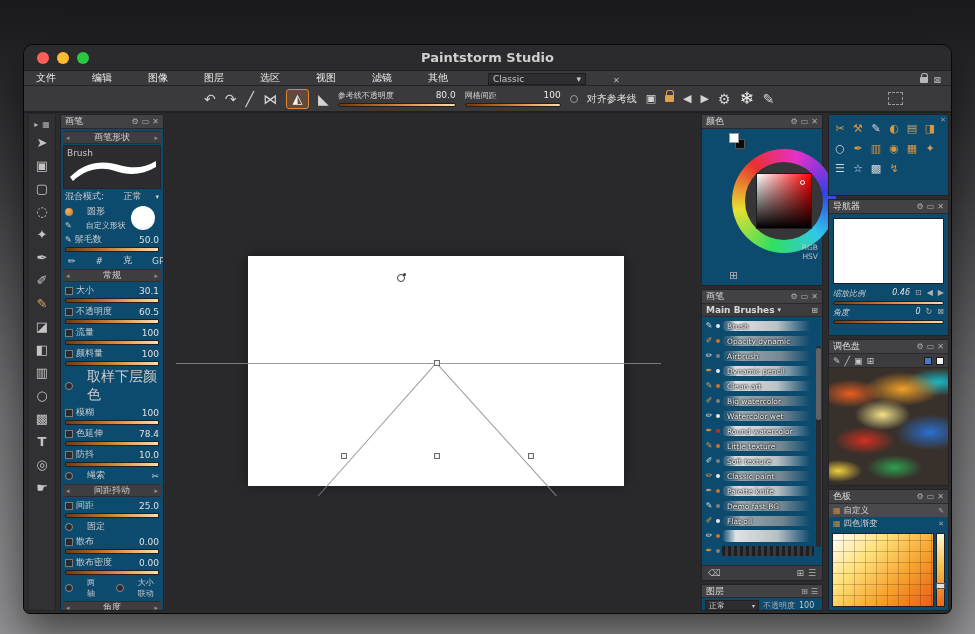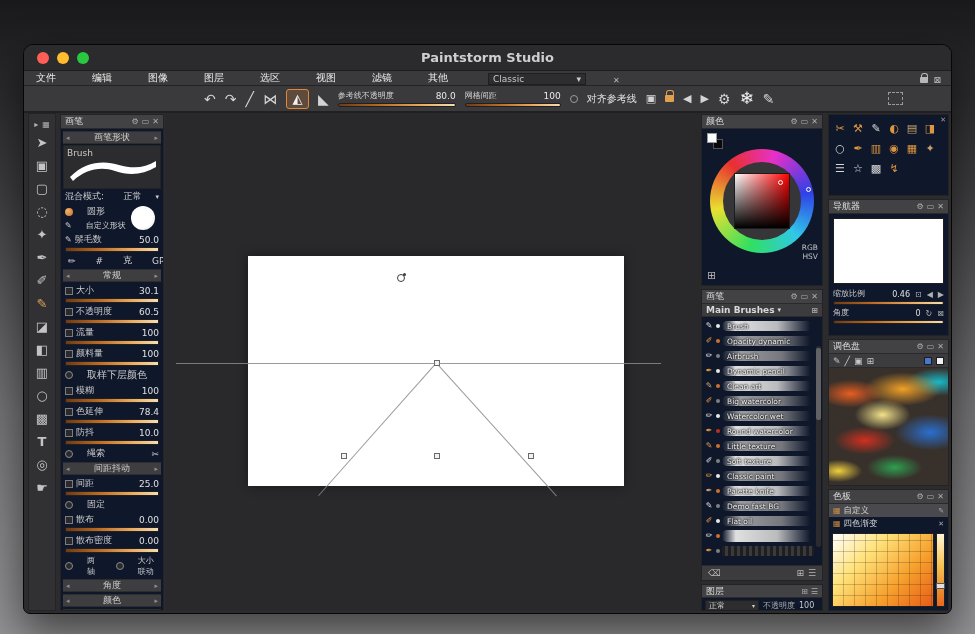--- a/index.html
+++ b/index.html
@@ -33,38 +33,38 @@
     border:1px solid #b8b8b8;border-bottom:none;border-radius:3px 3px 0 0;}
   
   .toolbar{height:27px;background:#3a3a3c;border-bottom:2px solid #202022;display:flex;align-items:center;
     gap:9px;padding-left:180px;}
   .tb-ic{font-size:14px;color:#d4d4d4;line-height:1;}
   .tb-ic.big{font-size:17px;color:#f0f0f0;}
   .tb-active{width:23px;height:20px;border:1px solid #e0883a;background:rgba(224,136,58,.22);
     border-radius:3px;display:flex;align-items:center;justify-content:center;font-size:13px;color:#f4f4f4;}
   .tb-slider{width:118px;}
   .tb-slider.s2{width:96px;}
-  .tbs-top{display:flex;align-items:center;font-size:8px;color:#d2d2d2;}
+  .tbs-top{display:flex;align-items:flex-start;font-size:8px;color:#d2d2d2;}
   .tbs-top .val{margin-left:auto;font-size:9px;color:#e8e8e8;}
   .grad-bar{height:4px;margin-top:2px;border-radius:2px;
     background:linear-gradient(90deg,#6e3a14 0%,#b96a24 35%,#e8a85e 70%,#f7ddb0 100%);
     border:1px solid #202022;}
   .ring-toggle{width:8px;height:8px;border:1px solid #9a9a9a;border-radius:50%;}
   .snap-label{font-size:10px;color:#e2e2e2;}
   .lock-o{width:9px;height:7px;background:#e0a050;border-radius:1px;position:relative;display:inline-block;}
   .lock-o::before{content:"";position:absolute;top:-5px;left:1px;width:6px;height:5px;
     border:1.5px solid #e0a050;border-bottom:none;border-radius:3px 3px 0 0;}
   .dashed-box{width:15px;height:13px;border:1px dashed #9a9a9a;margin-left:auto;margin-right:48px;}
   
   .tool-strip{position:absolute;left:4px;top:68px;width:28px;height:498px;background:#313133;
     border:1px solid #242426;display:flex;flex-direction:column;align-items:center;padding-top:3px;}
   .strip-top{display:flex;gap:4px;font-size:8px;color:#b4b4b4;height:14px;align-items:center;}
   .ts-ic{height:23px;display:flex;align-items:center;justify-content:center;font-size:13px;color:#c4c4c4;width:100%;}
   
-  .panel{position:absolute;background:#0f172a;border:1px solid #232325;display:flex;flex-direction:column;}
+  .panel{position:absolute;background:#0c4a6e;border:1px solid #232325;display:flex;flex-direction:column;}
   .p-hd{height:14px;background:#424244;border-bottom:1px solid #2a2a2c;display:flex;align-items:center;
     padding:0 4px;font-size:9px;color:#dedede;flex:none;}
   .p-hd .sp{flex:1;}
   .p-hd .hic{font-size:8px;color:#aeaeae;margin-left:3px;}
   .sec-hd{height:13px;background:#3e3e40;border-top:1px solid #2e2e30;border-bottom:1px solid #2e2e30;
     display:flex;align-items:center;padding:0 3px;font-size:9px;color:#d0d0d0;flex:none;margin:1px 0;}
   .sec-hd .arr{font-size:7px;color:#8e8e90;}
   .sec-hd .tt{flex:1;text-align:center;}
   
   .bp-body{flex:1;display:flex;flex-direction:column;padding:1px 2px;overflow:hidden;}
@@ -85,21 +85,21 @@
   
   .canvas-area{position:absolute;left:141px;top:68px;width:536px;height:498px;background:#29292b;overflow:hidden;}
   .art-canvas{position:absolute;left:83px;top:143px;width:376px;height:230px;background:#ffffff;
     box-shadow:0 0 10px rgba(0,0,0,.4);}
   .gline{position:absolute;background:#8a8a8a;opacity:.85;}
   .gline.diag{height:1px;transform-origin:0 0;}
   .handle{position:absolute;width:6px;height:6px;background:#f2f2f2;border:1px solid #6a6a6a;}
   .cursor-ring{position:absolute;width:8px;height:8px;border:1px solid #3c3c3c;border-radius:50%;}
   .cursor-ring::after{content:"";position:absolute;right:-2px;top:-2px;width:3px;height:3px;background:#3c3c3c;border-radius:50%;}
   
-  .color-body{position:relative;flex:1;}
+  .color-body{position:relative;flex:1;margin-left:22px;}
   .sw-pair{position:absolute;left:5px;top:4px;width:16px;height:16px;}
   .sw-b{position:absolute;left:6px;top:6px;width:10px;height:10px;background:#0a0a0a;border:1px solid #555;}
   .sw-w{position:absolute;left:0;top:0;width:10px;height:10px;background:#fff;border:1px solid #999;}
   .hue-ring{position:absolute;left:8px;top:20px;width:104px;height:104px;border-radius:50%;
     background:conic-gradient(from -40deg,#e83030,#e830c8 55deg,#3040e8 120deg,#30c8e8 175deg,#30e060 235deg,#e8e030 300deg,#e83030 360deg);}
   .hue-hole{position:absolute;left:13px;top:13px;width:78px;height:78px;border-radius:50%;background:#363638;}
   .sv-square{position:absolute;left:24px;top:24px;width:56px;height:56px;border:1px solid #1c1c1e;
     background:linear-gradient(to top,#000,rgba(0,0,0,0)),linear-gradient(to right,#fff,#f00);}
   .sv-marker{position:absolute;right:6px;top:6px;width:5px;height:5px;border:1px solid #fff;border-radius:50%;}
   .ring-marker{position:absolute;right:3px;top:38px;width:5px;height:5px;border:1px solid #fff;border-radius:50%;}
@@ -132,21 +132,21 @@
   .blend-box{width:54px;height:11px;background:#2d2d2f;border:1px solid #202022;display:flex;align-items:center;
     padding:0 3px;font-size:8px;color:#d0d0d0;}
   .blend-box .sp{flex:1;}
   
   .sc-grid{flex:1;display:flex;flex-wrap:wrap;align-content:flex-start;padding:3px 2px;position:relative;}
   .sc-ic{width:18px;height:20px;display:flex;align-items:center;justify-content:center;font-size:11px;}
   .sc-x{position:absolute;right:2px;top:1px;font-size:7px;color:#9a9a9a;}
   
   .nav-prev{margin:4px;height:66px;background:#ffffff;border:1px solid #1f1f21;flex:none;}
   .nav-sl{padding:0 4px 2px 4px;flex:none;}
-  .nav-top{display:flex;align-items:flex-end;gap:3px;font-size:8px;color:#cccccc;}
+  .nav-top{display:flex;align-items:flex-start;gap:3px;font-size:8px;color:#cccccc;font-style:italic;}
   .nav-top .val{margin-left:auto;color:#e0e0e0;font-size:8px;}
   .nav-top .nic{font-size:8px;color:#b0b0b0;margin-left:2px;}
   
   .mix-tools{height:14px;background:#3c3c3e;border-bottom:1px solid #2a2a2c;display:flex;align-items:center;
     gap:4px;padding:0 4px;font-size:9px;color:#c8c8c8;flex:none;}
   .mix-tools .sp{flex:1;}
   .mix-sq{width:8px;height:8px;border:1px solid #1c1c1e;}
   .mix-canvas{flex:1;margin:0;background:
     radial-gradient(46px 20px at 18% 22%,#e85d20 0%,rgba(232,93,32,0) 70%),
     radial-gradient(55px 24px at 62% 18%,#f0a028 0%,rgba(240,160,40,0) 70%),
@@ -348,21 +348,21 @@
         <div class="sl-bar"></div>
       </div>
       <div class="sl">
         <div class="sl-top">
             <span class="sl-ic"></span>
           <span>颜料量</span>
           <span class="val">100</span>
           </div>
         <div class="sl-bar"></div>
       </div>
-      <div class="row" style="font-size:10px">
+      <div class="row" style="font-size:14px">
         <span class="radio"></span>
         <span>取样下层颜色</span>
       </div>
       <div class="sl">
         <div class="sl-top">
             <span class="sl-ic"></span>
           <span>模糊</span>
           <span class="val">100</span>
           </div>
         <div class="sl-bar"></div>

